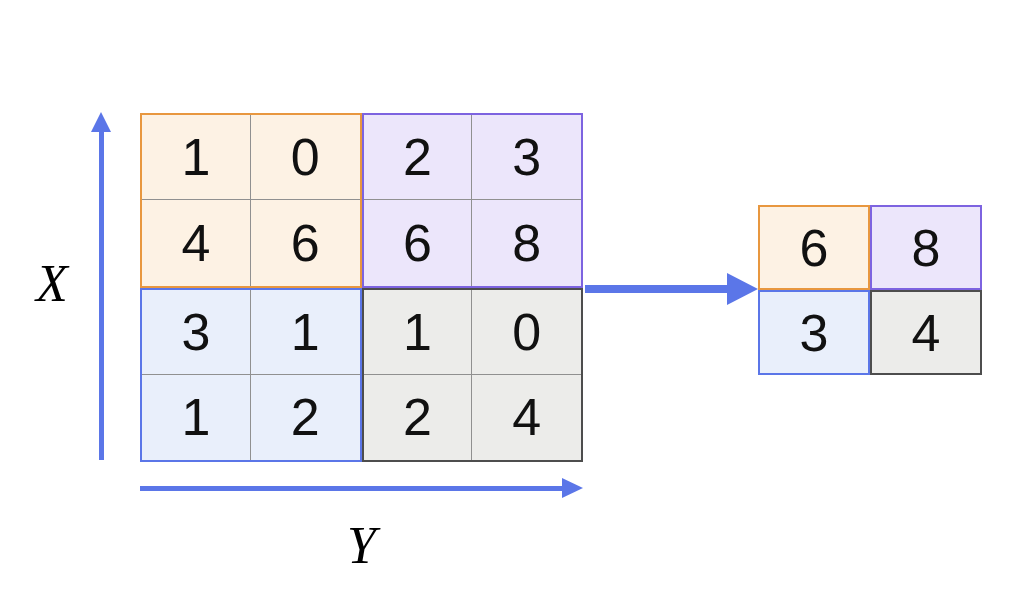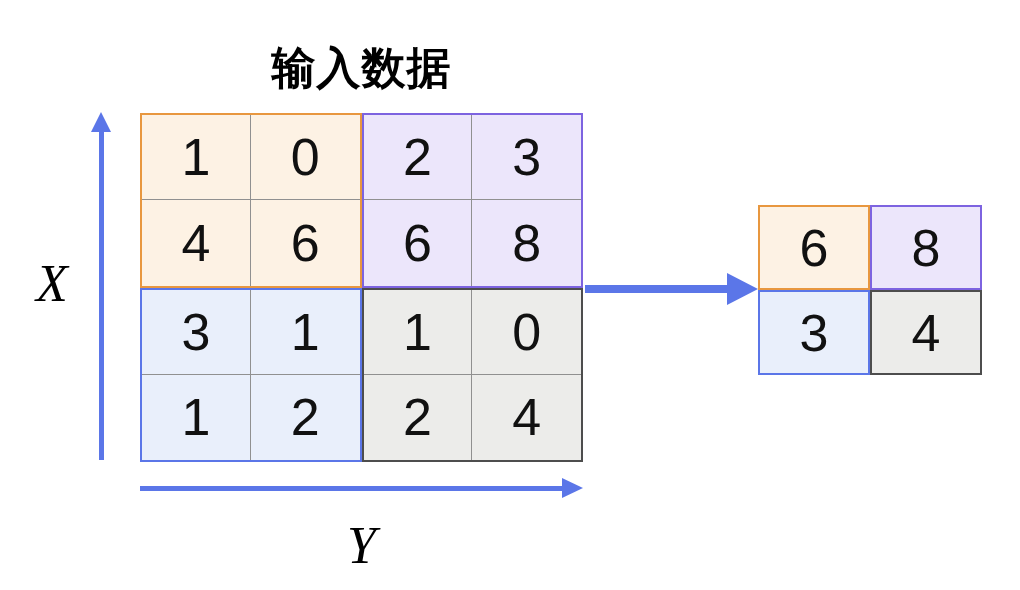--- a/index.html
+++ b/index.html
@@ -79,21 +79,20 @@
   .oc-orange { border-color:#E8973F; background:#FDF2E4; }
   .oc-purple { border-color:#7D63E0; background:#ECE6FB; }
   .oc-blue   { border-color:#5B76E8; background:#E9EFFB; }
   .oc-gray   { border-color:#4D4D4D; background:#ECECEA; }
 </style>
 </head>
 <body>
 
 <div class="canvas">
 
-  <div class="title">输入数据</div>
 
   <div class="arrow-line x-axis-line"></div>
   <div class="tri x-axis-head"></div>
   <div class="axis-label x-label">X</div>
 
   <div class="arrow-line y-axis-line"></div>
   <div class="tri y-axis-head"></div>
   <div class="axis-label y-label">Y</div>
 
   <div class="input-grid">

